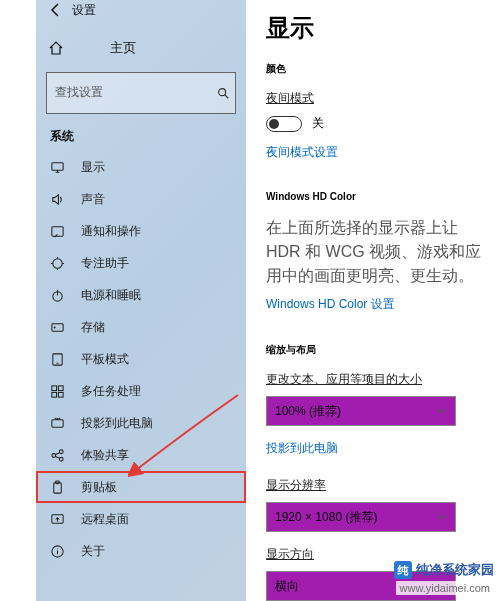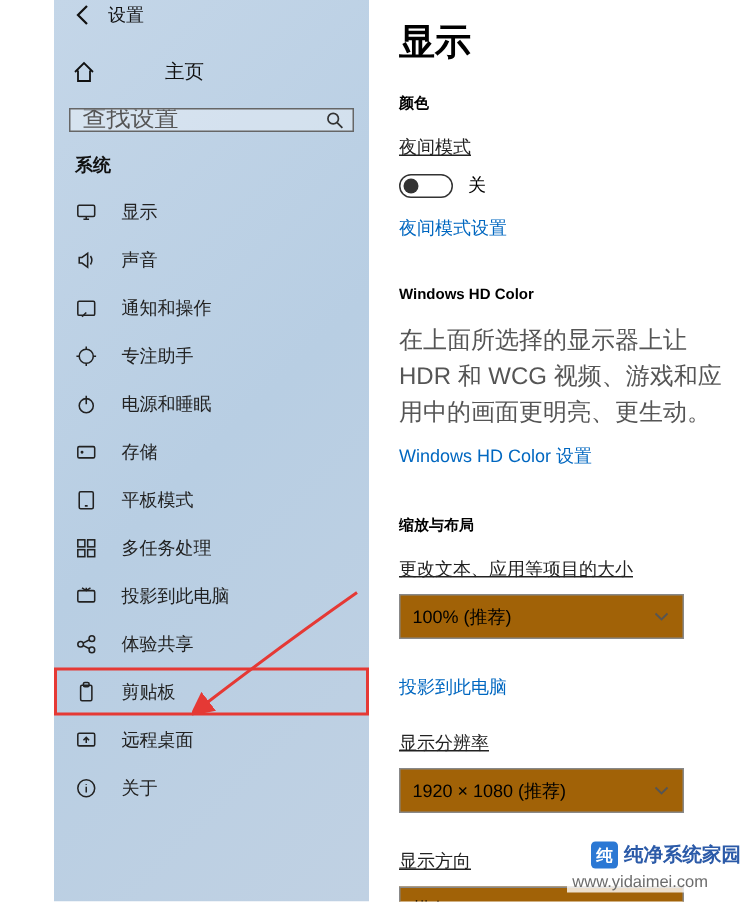--- a/index.html
+++ b/index.html
@@ -44,26 +44,26 @@
     gap: 30px;
   }
   .home-row svg { width: 16px; height: 16px; margin-right: 16px; }
   .home-row span { font-size: 13px; }
   .search-wrap {
     margin: 4px 10px 12px 10px;
     position: relative;
   }
   .search-input {
     width: 100%;
-    height: 16px;
+    height: 42px;
     padding: 4px 28px 4px 8px;
     border: 1px solid #666;
     background: rgba(255,255,255,0.35);
-    font-size: 16px;
-    font-family: Liberation Sans, sans-serif;
+    font-size: 12px;
+    font-family: Liberation Mono, monospace;
     color: #333;
   }
   .search-input::placeholder { color: #555; }
   .search-icon {
     position: absolute;
     right: 6px;
     top: 50%;
     transform: translateY(-50%);
     width: 14px;
     height: 14px;
@@ -154,23 +154,23 @@
     margin-bottom: 8px;
   }
   .select-box {
     width: 190px;
     height: 30px;
     border: 1px solid #888;
     display: flex;
     align-items: center;
     justify-content: space-between;
     padding: 0 8px;
-    margin-bottom: 24px;
-    font-size: 12px;
-    background: #a16207;
+    margin-bottom: 14px;
+    font-size: 12px;
+    background: #a21caf;
     cursor: pointer;
   }
   .select-box svg { width: 12px; height: 12px; color: #555; }
   .arrow-annot {
     position: absolute;
     pointer-events: none;
   }
   .watermark1 {
     position: absolute;
     right: 6px;
@@ -184,21 +184,21 @@
   .wm-logo {
     width: 18px; height: 18px;
     background: #2b78d4;
     border-radius: 3px;
     margin-right: 4px;
     display:flex;align-items:center;justify-content:center;
     color:#fff;font-size:11px;font-weight:bold;
   }
   .watermark2 {
     position: absolute;
-    right: 24px;
+    right: 6px;
     bottom: 6px;
     font-size: 11px;
     color: #6b6b6b;
     background: rgba(255,255,255,0.8);
     padding: 1px 4px;
   }
 </style>
 </head>
 <body>
 

